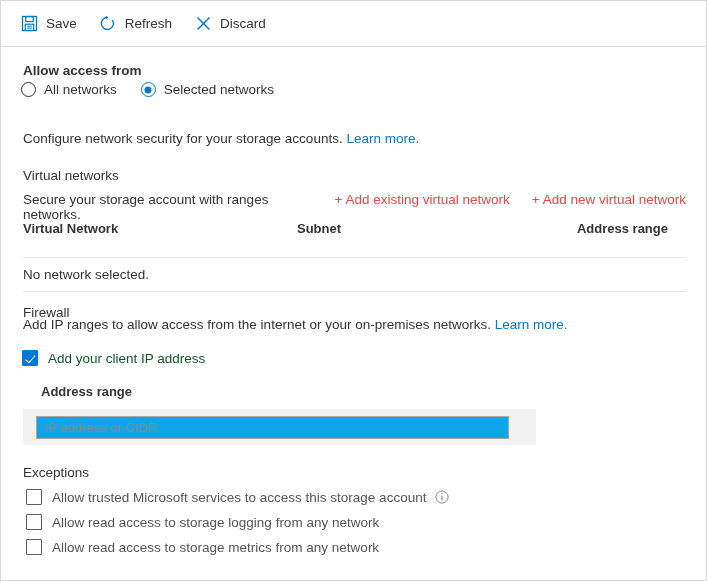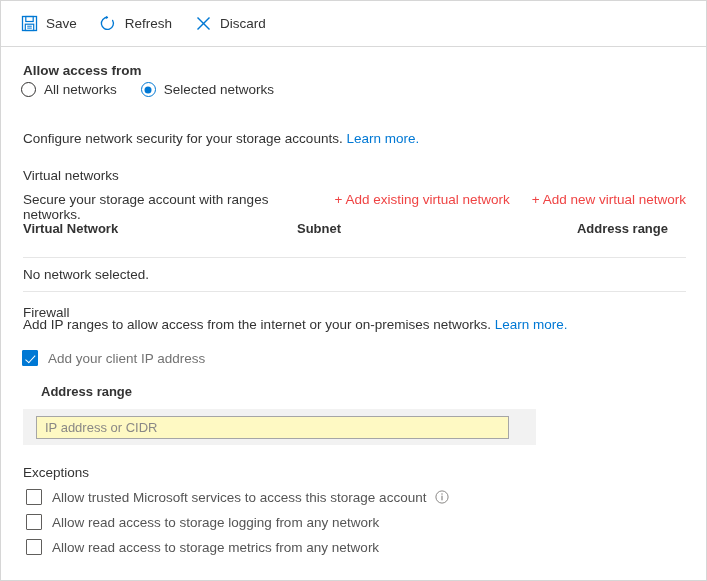--- a/index.html
+++ b/index.html
@@ -221,21 +221,21 @@
     left: 4.5px;
     top: 1.5px;
     width: 4px;
     height: 8.5px;
     border: solid #ffffff;
     border-width: 0 1.8px 1.8px 0;
     transform: rotate(42deg);
   }
   .check-label {
     font-size: 13.5px;
-    color: #737373;
+    color: #14532d;
   }
 
   .addr-label {
     position: absolute;
     left: 40px;
     top: 383px;
     font-size: 13px;
     font-weight: bold;
     color: #333333;
   }
@@ -249,21 +249,21 @@
     box-sizing: border-box;
   }
   .addr-input {
     position: absolute;
     left: 13px;
     top: 7px;
     width: 473px;
     height: 23px;
     box-sizing: border-box;
     border: 1px solid #a6a6a6;
-    background: #fef9c3;
+    background: #0ea5e9;
     font-family: "Liberation Sans", sans-serif;
     font-size: 13px;
     color: #333333;
     padding: 0 8px;
     outline: none;
   }
   .addr-input::placeholder {
     color: #8a8886;
     opacity: 1;
   }

